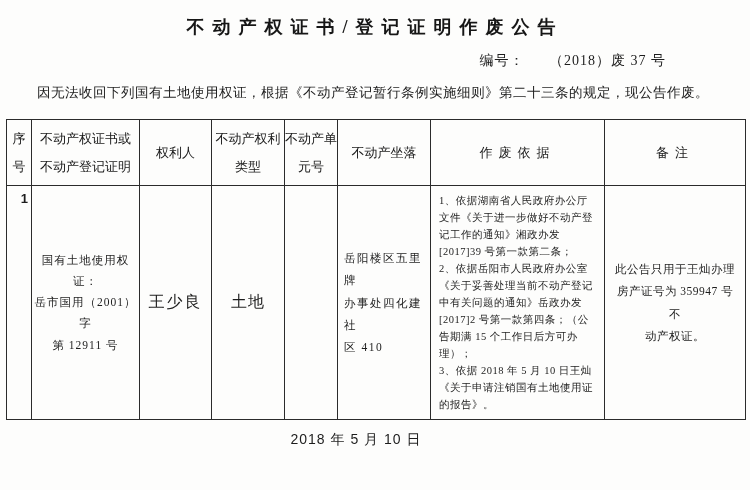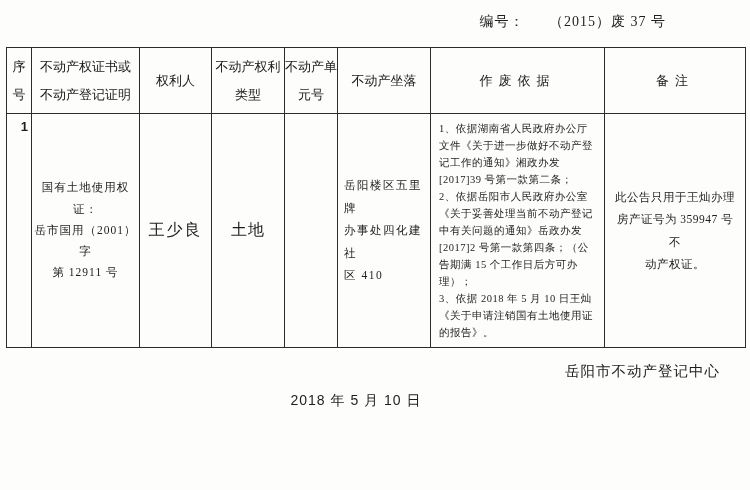--- a/index.html
+++ b/index.html
@@ -122,26 +122,28 @@
     font-size: 14px;
     font-family: "Liberation Sans", "DejaVu Sans", sans-serif;
     letter-spacing: 1px;
   }
 </style>
 </head>
 <body>
 
 <div class="page">
 
+  <h1 class="title">不动产权证书/登记证明作废公告</h1>
 
   <div class="doc-number">
     <span>编号：</span>
-    <span class="doc-number-value">（2015）废 37 号</span>
+    <span class="doc-number-value">（2018）废 37 号</span>
   </div>
 
+  <p class="intro">因无法收回下列国有土地使用权证，根据《不动产登记暂行条例实施细则》第二十三条的规定，现公告作废。</p>
 
   <table class="notice-table">
     <colgroup>
       <col style="width:25px">
       <col style="width:108px">
       <col style="width:72px">
       <col style="width:73px">
       <col style="width:53px">
       <col style="width:93px">
       <col style="width:174px">
@@ -178,16 +180,15 @@
         <td class="cell-basis">1、依据湖南省人民政府办公厅文件《关于进一步做好不动产登记工作的通知》湘政办发[2017]39 号第一款第二条；
 2、依据岳阳市人民政府办公室《关于妥善处理当前不动产登记中有关问题的通知》岳政办发[2017]2 号第一款第四条；（公告期满 15 个工作日后方可办理）；
 3、依据 2018 年 5 月 10 日王灿《关于申请注销国有土地使用证的报告》。</td>
         <td class="cell-remark">此公告只用于王灿办理
 房产证号为 359947 号不
 动产权证。</td>
       </tr>
     </tbody>
   </table>
 
-  <div class="footer-issuer">岳阳市不动产登记中心</div>
   <div class="footer-date">2018 年 5 月 10 日</div>
 
 </div>
 
 </body></html>

